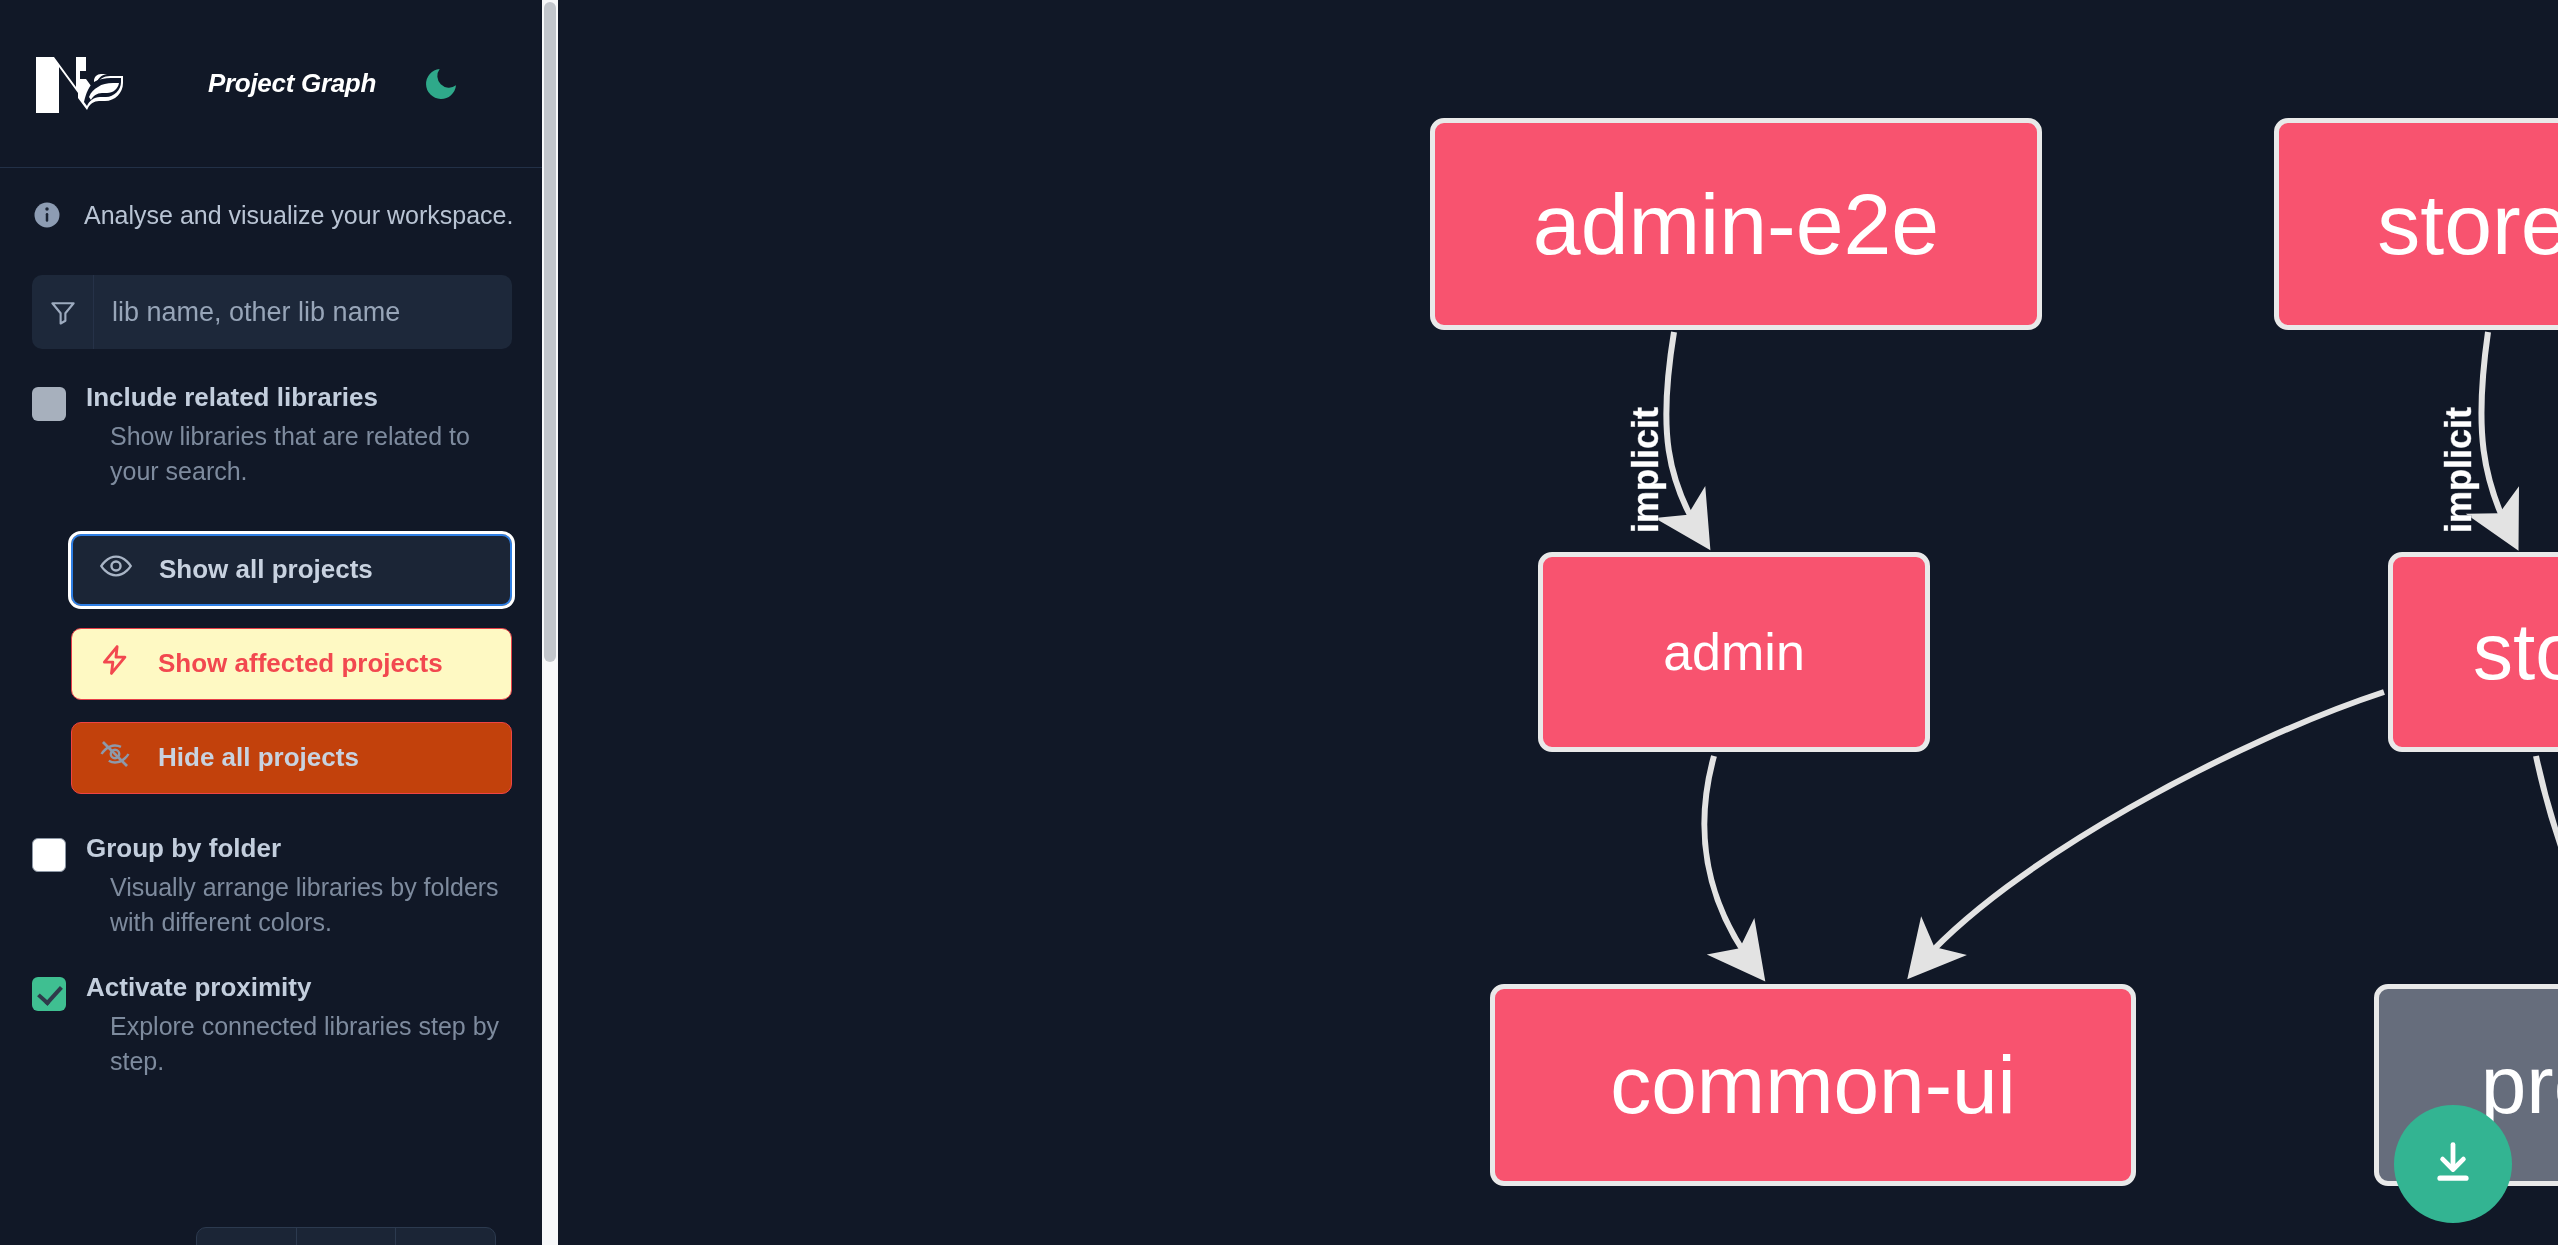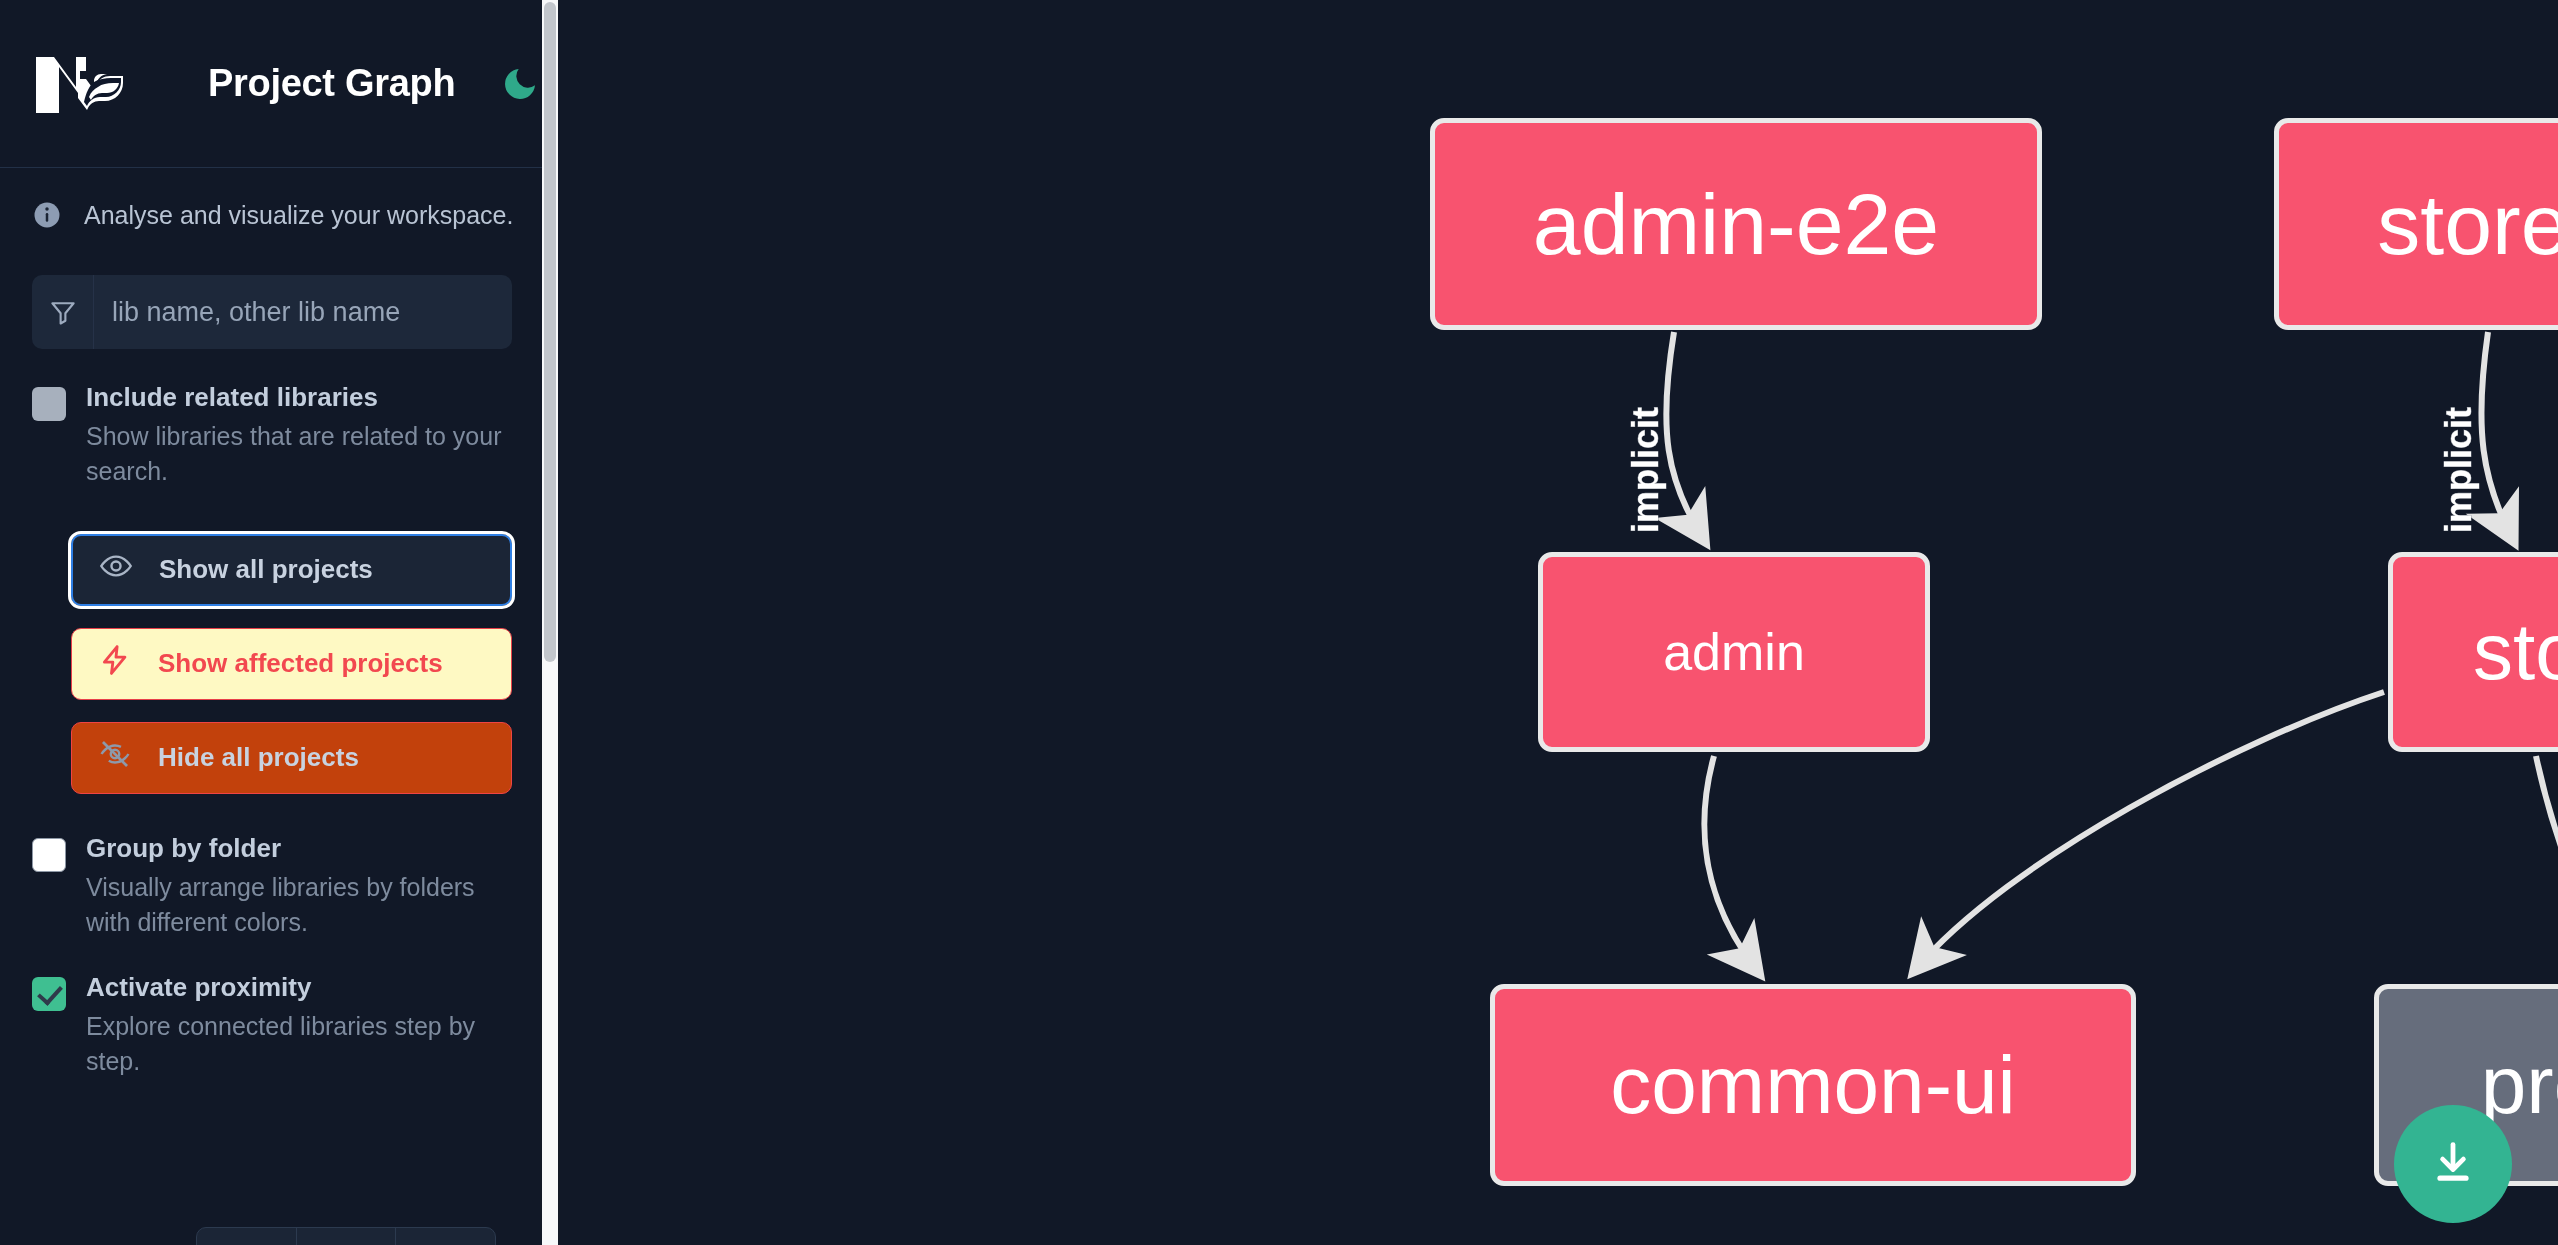--- a/index.html
+++ b/index.html
@@ -22,22 +22,22 @@
   #sidebar-inner { position: relative; width: 542px; height: 1245px; }
 
   .header {
     height: 168px;
     display: flex; align-items: center;
     padding-left: 32px;
     border-bottom: 1px solid #223047;
   }
   .nx-logo { width: 96px; height: 66px; flex: 0 0 96px; }
   .app-title {
-    font-size: 38px; font-weight: 700; color: #ffffff;
-    margin-left: 80px; letter-spacing: -0.3px; white-space: nowrap;
+    font-size: 26px; font-weight: 700; color: #ffffff;
+    margin-left: 80px; letter-spacing: -0.3px; white-space: nowrap; font-style: italic;
   }
   .moon-btn {
     margin-left: 42px; width: 46px; height: 46px;
     display: flex; align-items: center; justify-content: center;
     cursor: pointer; background: none; border: none;
   }
 
   .info-row {
     display: flex; align-items: center;
     padding: 32px 30px 0 32px;
@@ -76,21 +76,21 @@
   .cbx.grey { background: #a7b0bd; }
   .cbx.white { background: #ffffff; border: 1px solid #8e98a6; }
   .cbx.green { background: #3fbf91; }
   .cbx.green::after {
     content: ""; position: absolute; left: 11px; top: 4px;
     width: 10px; height: 19px;
     border: solid #2f3a4a; border-width: 0 4.5px 4.5px 0;
     transform: rotate(42deg);
   }
   .cbx-label { font-size: 26px; font-weight: 700; color: #c3cedd; line-height: 1.15; }
-  .cbx-desc { font-size: 25px; color: #7e8b9e; line-height: 1.42; margin-top: 6px; max-width: 440px; }
+  .cbx-desc { font-size: 25px; color: #7e8b9e; line-height: 1.42; margin-top: 6px; max-width: 440px; margin-left: 24px; }
 
   .btn-stack { padding: 44px 30px 0 32px; display: flex; flex-direction: column; gap: 22px; }
   .pbtn {
     height: 72px; border-radius: 10px;
     display: flex; align-items: center; padding-left: 26px;
     background: #1b2536; cursor: pointer; font-size: 26px; font-weight: 700;
     border: 1px solid transparent;
     margin-left: 39px;
   }
   .pbtn .lbl { margin-left: 26px; white-space: nowrap; }

